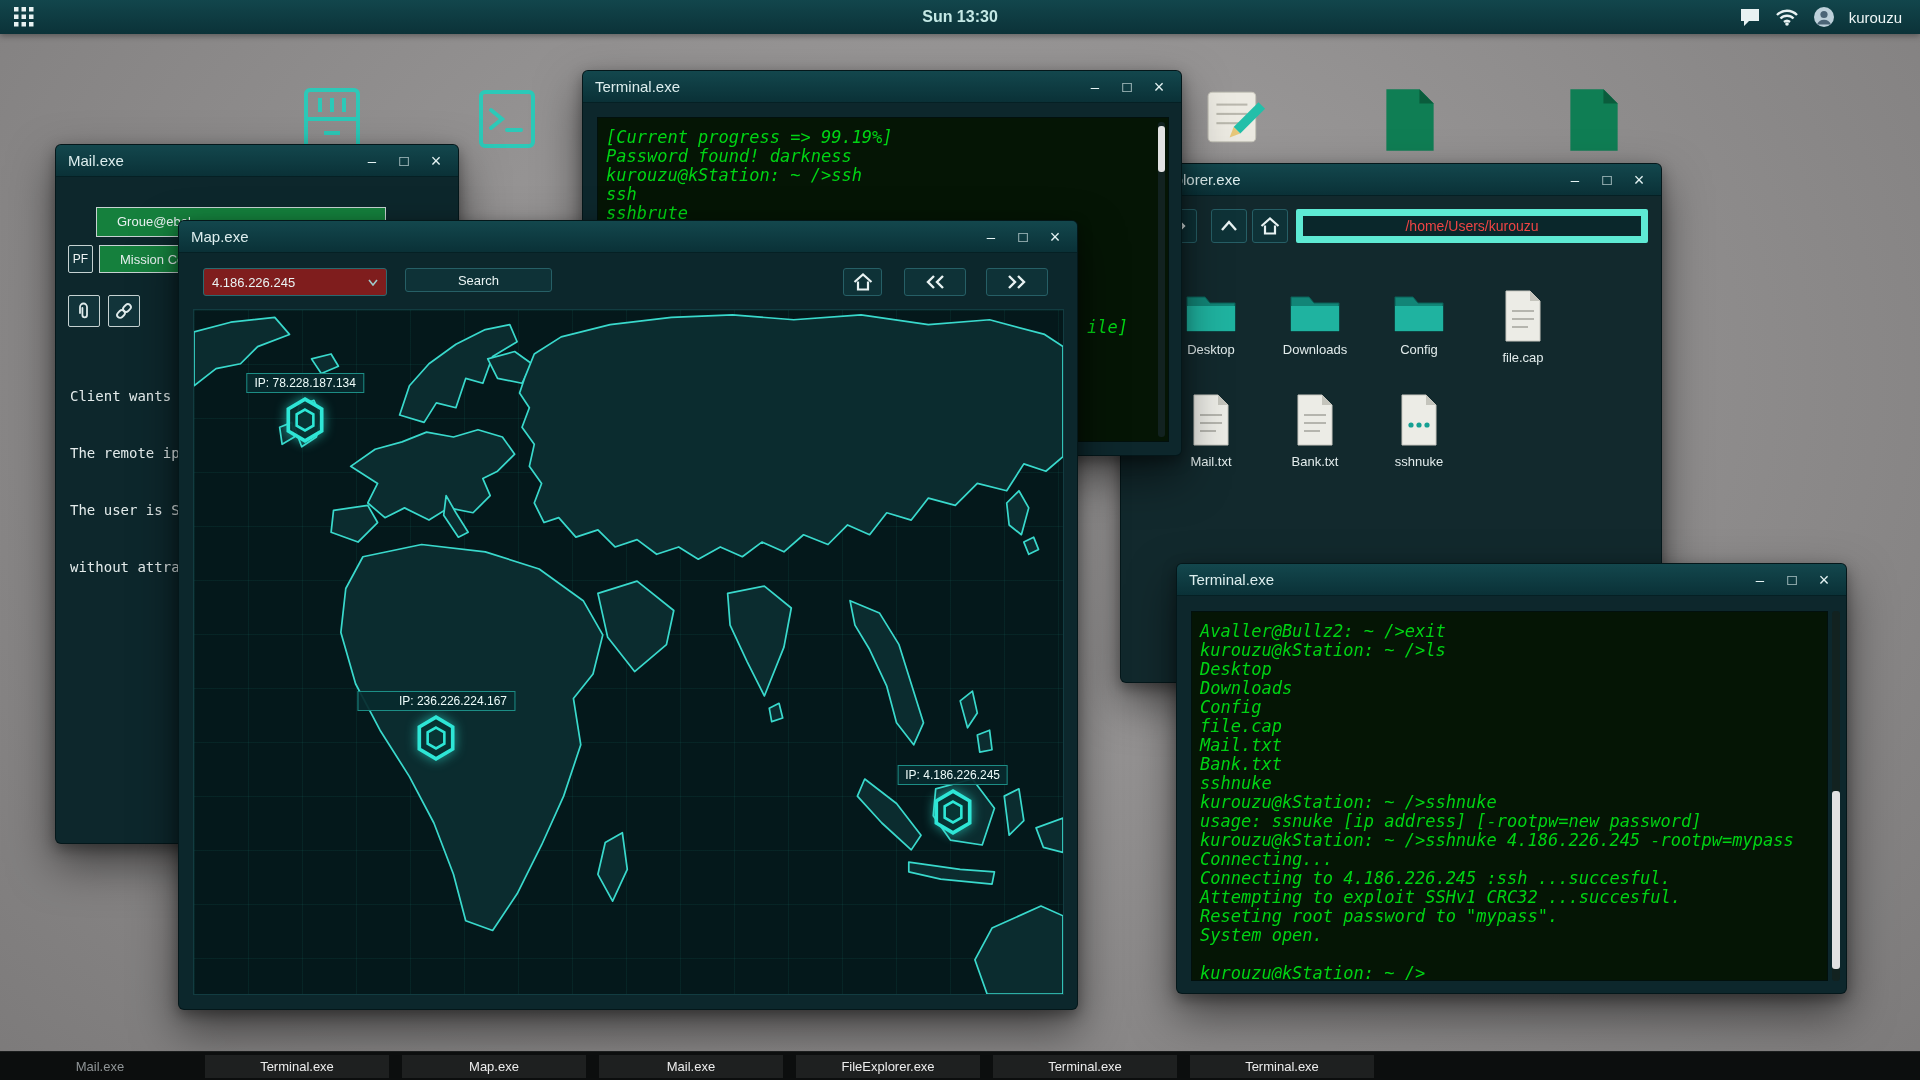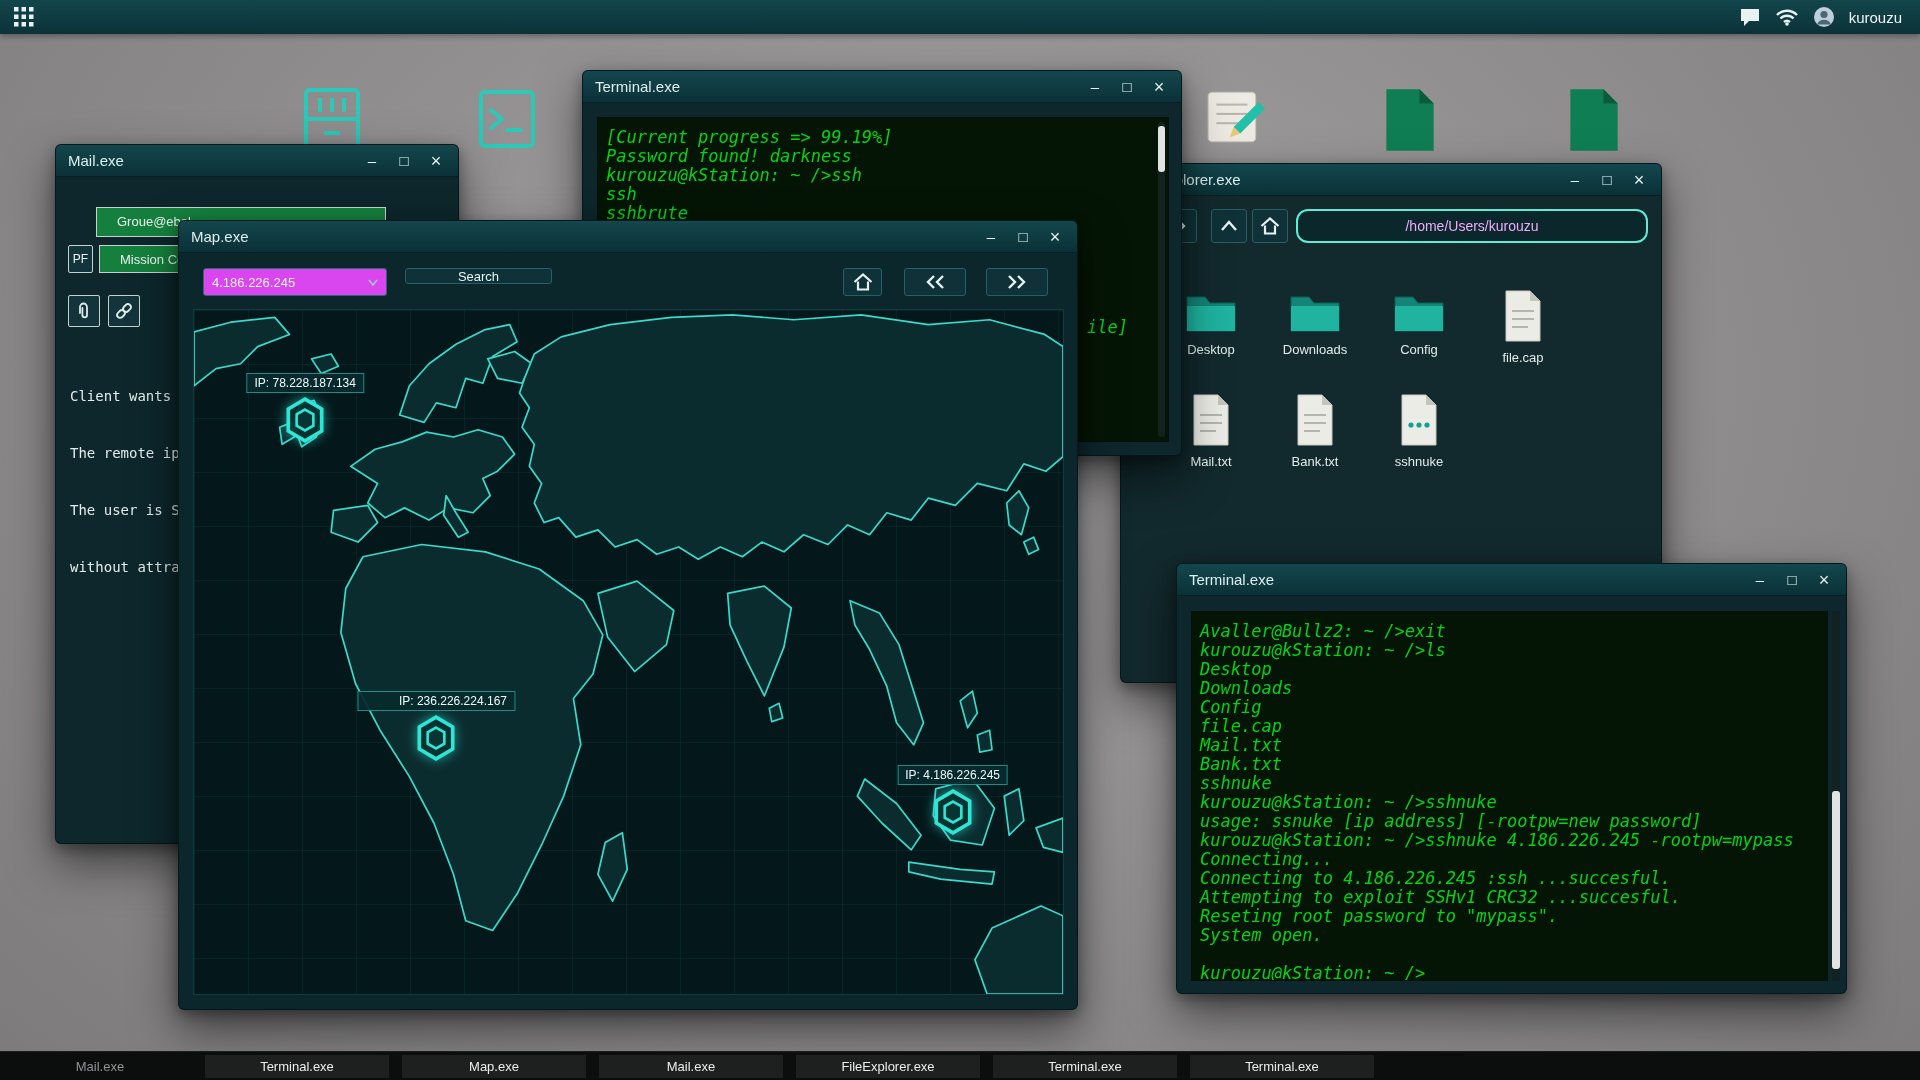--- a/index.html
+++ b/index.html
@@ -36,34 +36,34 @@
   .term-screen { position:absolute; background:#051505; border:1px solid #02100d; padding:10px 0 0 8px; overflow:hidden; }
   .tline { font-family:"DejaVu Sans Mono", monospace; font-size:17px; height:19px; line-height:19px; color:#00d414; white-space:pre;font-style:italic; }
   .scrollbar { position:absolute; background:#122220; border-radius:3px; }
   .thumb { position:absolute; left:0; width:100%; background:#e2e2e2; border-radius:3px; }
   
   .mail-field { position:absolute; background:#15803d; border:1px solid #c6d2d2; color:#e8f0f0; font-size:13px; line-height:27px; padding-left:20px; overflow:hidden; white-space:nowrap; }
   .mail-btn { position:absolute; background:#12343a; border:1px solid #c6d2d2; color:#eef4f4; font-size:12px; display:flex; align-items:center; justify-content:center; border-radius:2px; }
   .mail-body { position:absolute; font-family:"DejaVu Sans Mono", monospace; font-size:14px; color:#e4ecec; line-height:19px; white-space:pre; }
   
   .tb-btn { position:absolute; display:flex; align-items:center; justify-content:center; background:#0e3237; border:1px solid #265f66; border-radius:3px; color:#e9f3f3; font-size:13px; cursor:default; }
-  .combo { position:absolute; background:#d946ef; border:1px solid #2a6a70; border-radius:3px; color:#eaf3f3; font-size:13px; display:flex; align-items:center; padding:0 8px; }
+  .combo { position:absolute; background:#7f1d1d; border:1px solid #2a6a70; border-radius:3px; color:#eaf3f3; font-size:13px; display:flex; align-items:center; padding:0 8px; }
   .combo .val { flex:1; overflow:hidden; white-space:nowrap; }
   .map-canvas {
     position:absolute; left:14px; top:88px; width:871px; height:686px; overflow:hidden;
     background-color:#04181b; border:1px solid #123c41;
     background-image:linear-gradient(rgba(46,230,214,.06) 1px, transparent 1px),
                      linear-gradient(90deg, rgba(46,230,214,.06) 1px, transparent 1px);
     background-size:54px 54px;
   }
   .map-canvas svg.world { position:absolute; inset:0; width:100%; height:100%; }
   .marker { position:absolute; width:44px; height:48px; transform:translate(-50%,-50%); filter:drop-shadow(0 0 6px rgba(46,230,214,.65)); }
   .marker-label { position:absolute; transform:translate(-50%,-50%); background:rgba(8,42,45,.93); border:1px solid rgba(45,224,207,.55); color:#eefcfa; font-size:12px; padding:2px 7px; white-space:nowrap; z-index:5; }
   
-  .fe-path { position:absolute; background:#0a272b; border:2px solid #5eead4; border-radius:12px; color:#f0abfc; font-size:14px; display:flex; align-items:center; justify-content:center; overflow:hidden; white-space:nowrap; }
+  .fe-path { position:absolute; background:#0a272b; border:7px solid #5eead4; border-radius:2px; color:#ef4444; font-size:14px; display:flex; align-items:center; justify-content:center; overflow:hidden; white-space:nowrap; }
   .fe-grid { position:absolute; left:38px; top:118px; display:grid; grid-template-columns:repeat(4,104px); grid-auto-rows:104px; }
   .fe-cell { display:flex; flex-direction:column; align-items:center; padding-top:7px; cursor:default; }
   .fe-cell .lbl { margin-top:7px; font-size:13px; color:#e2ecec; }
   
   .dicon { position:absolute; }
   
   .taskbar { position:absolute; left:0; bottom:0; width:1920px; height:29px; background:#0c0e0e; border-top:1px solid #1c1e1e; display:flex; align-items:center; gap:13px; padding-left:8px; z-index:210; }
   .task-item { width:184px; height:23px; line-height:23px; text-align:center; font-size:13px; color:#ececec; background:#1e2020; cursor:default; }
   .task-item.inactive { background:transparent; color:#8f9496; }
 </style>
@@ -79,20 +79,21 @@
           <rect x="15" y="0" width="4.5" height="4.5"></rect>
         <rect x="0" y="7.5" width="4.5" height="4.5"></rect>
           <rect x="7.5" y="7.5" width="4.5" height="4.5"></rect>
           <rect x="15" y="7.5" width="4.5" height="4.5"></rect>
         <rect x="0" y="15" width="4.5" height="4.5"></rect>
           <rect x="7.5" y="15" width="4.5" height="4.5"></rect>
           <rect x="15" y="15" width="4.5" height="4.5"></rect>
       </g>
     </svg>
   </div>
+  <div class="clock">Sun 13:30</div>
   <div class="right">
     <svg width="22" height="20" viewBox="0 0 22 20">
       <path d="M2,2 h18 v12 h-10 l-5,5 v-5 h-3 z" fill="#e8f2f2"></path>
     </svg>
     <svg width="24" height="18" viewBox="0 0 24 18">
       <path d="M2,7 a14,14 0 0 1 20,0" stroke="#e8f2f2" stroke-width="2.4" fill="none"></path>
       <path d="M5.5,10.5 a9,9 0 0 1 13,0" stroke="#e8f2f2" stroke-width="2.4" fill="none"></path>
       <path d="M9,14 a4.5,4.5 0 0 1 6,0" stroke="#e8f2f2" stroke-width="2.4" fill="none"></path>
       <circle cx="12" cy="16" r="1.8" fill="#e8f2f2"></circle>
     </svg>
@@ -320,21 +321,21 @@
       <span class="ctrl">□</span>
       <span class="ctrl close">×</span>
     </div>
   </div>
   <div class="combo" style="left:24px; top:47px; width:184px; height:28px;">
     <span class="val">4.186.226.245</span>
     <svg width="10" height="7" viewBox="0 0 10 7">
       <path d="M1,1 L5,6 L9,1" fill="none" stroke="#9fc9cb" stroke-width="1.6"></path>
     </svg>
   </div>
-  <div class="tb-btn" style="left:226px; top:47px; width:147px; height:16px;">Search</div>
+  <div class="tb-btn" style="left:226px; top:47px; width:147px; height:24px;">Search</div>
   <div class="tb-btn" style="left:664px; top:47px; width:39px; height:28px;">
     <svg width="22" height="20" viewBox="0 0 22 20">
       <path d="M2.5,10 L11,2.5 L19.5,10" fill="none" stroke="#e8f2f2" stroke-width="2.2"></path>
       <path d="M6,9.5 V17.5 h10 V9.5" fill="none" stroke="#e8f2f2" stroke-width="2.2"></path>
     </svg>
   </div>
   <div class="tb-btn" style="left:725px; top:47px; width:62px; height:28px;">
     <svg width="26" height="18" viewBox="0 0 26 18">
       <path d="M12,3 L6,9 L12,15 M21,3 L15,9 L21,15" fill="none" stroke="#e8f2f2" stroke-width="2.4"></path>
     </svg>

